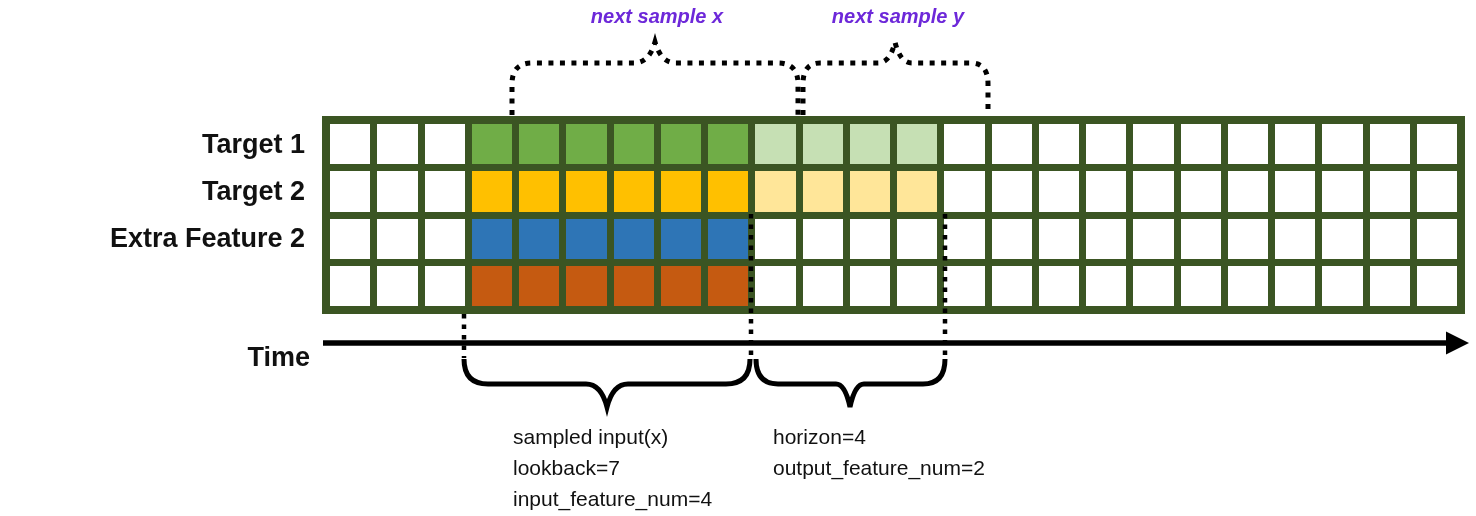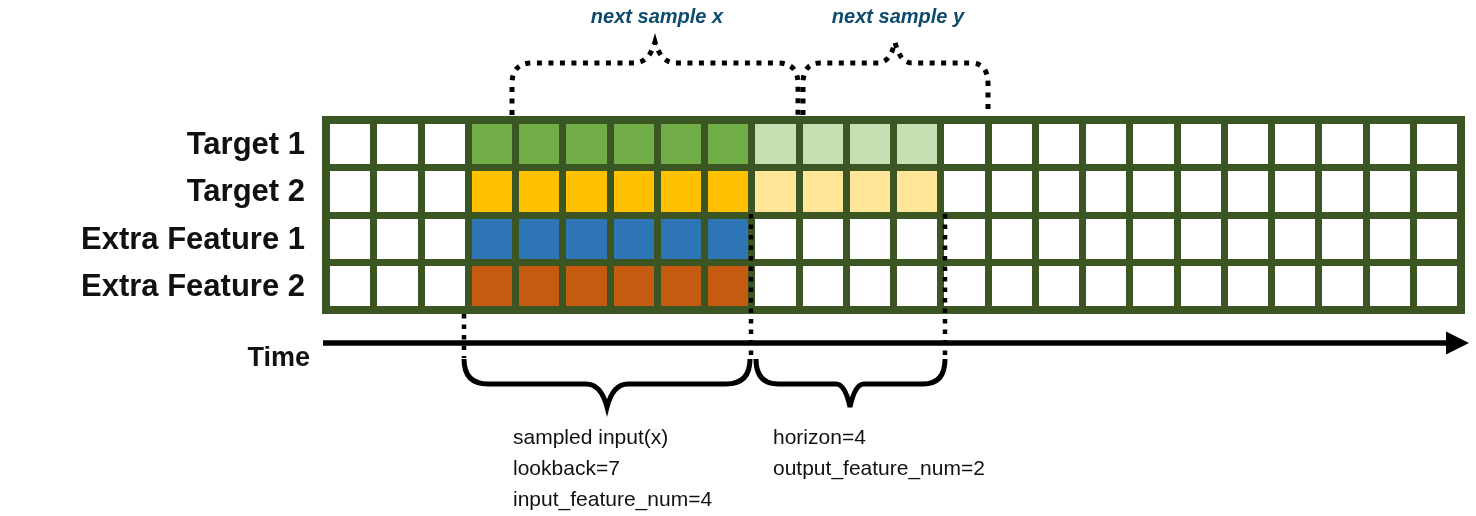--- a/index.html
+++ b/index.html
@@ -13,34 +13,34 @@
   .canvas { position: absolute; inset: 0; }
 
   .page-title {
     position: absolute; left: 8px; top: 4px;
     font-size: 29px; font-weight: bold; color: #1a1a1a;
     letter-spacing: 0px; white-space: nowrap;
   }
 
   .top-label {
     position: absolute; top: 5px;
-    font-size: 20px; font-style: italic; font-weight: 600; color: #0c4a6e;
+    font-size: 20px; font-style: italic; font-weight: 600; color: #6d28d9;
     transform: translateX(-50%); white-space: nowrap;
   }
   #next-x-label { left: 657px; }
   #next-y-label { left: 898px; }
 
   .row-labels {
     position: absolute; left: 0; top: 116px; width: 314px; height: 198px;
     display: grid; grid-template-rows: repeat(4, 1fr);
     row-gap: 7px; padding: 8px 0; box-sizing: border-box;
   }
   .row-label {
     display: flex; align-items: center; justify-content: flex-end;
-    font-size: 31px; font-weight: bold; color: #111;
+    font-size: 27px; font-weight: bold; color: #111;
     padding-right: 9px; white-space: nowrap;
   }
 
   .grid {
     position: absolute; left: 322px; top: 116px;
     width: 1143px; height: 198px; box-sizing: border-box;
     background: #3B5523;
     display: grid;
     grid-template-columns: repeat(24, 1fr);
     grid-template-rows: repeat(4, 1fr);
@@ -68,21 +68,20 @@
 
 <div class="canvas">
 
 
   <div class="top-label" id="next-x-label">next sample x</div>
   <div class="top-label" id="next-y-label">next sample y</div>
 
   <div class="row-labels">
       <div class="row-label">Target 1</div>
       <div class="row-label">Target 2</div>
-      <div class="row-label">Extra Feature 1</div>
       <div class="row-label">Extra Feature 2</div>
     </div>
 
   <div class="grid" style="background: rgb(59, 85, 35);">
       <div class="cell" style="background: rgb(255, 255, 255);"></div>
       <div class="cell" style="background: rgb(255, 255, 255);"></div>
       <div class="cell" style="background: rgb(255, 255, 255);"></div>
       <div class="cell" style="background: rgb(112, 173, 71);"></div>
       <div class="cell" style="background: rgb(112, 173, 71);"></div>
       <div class="cell" style="background: rgb(112, 173, 71);"></div>

